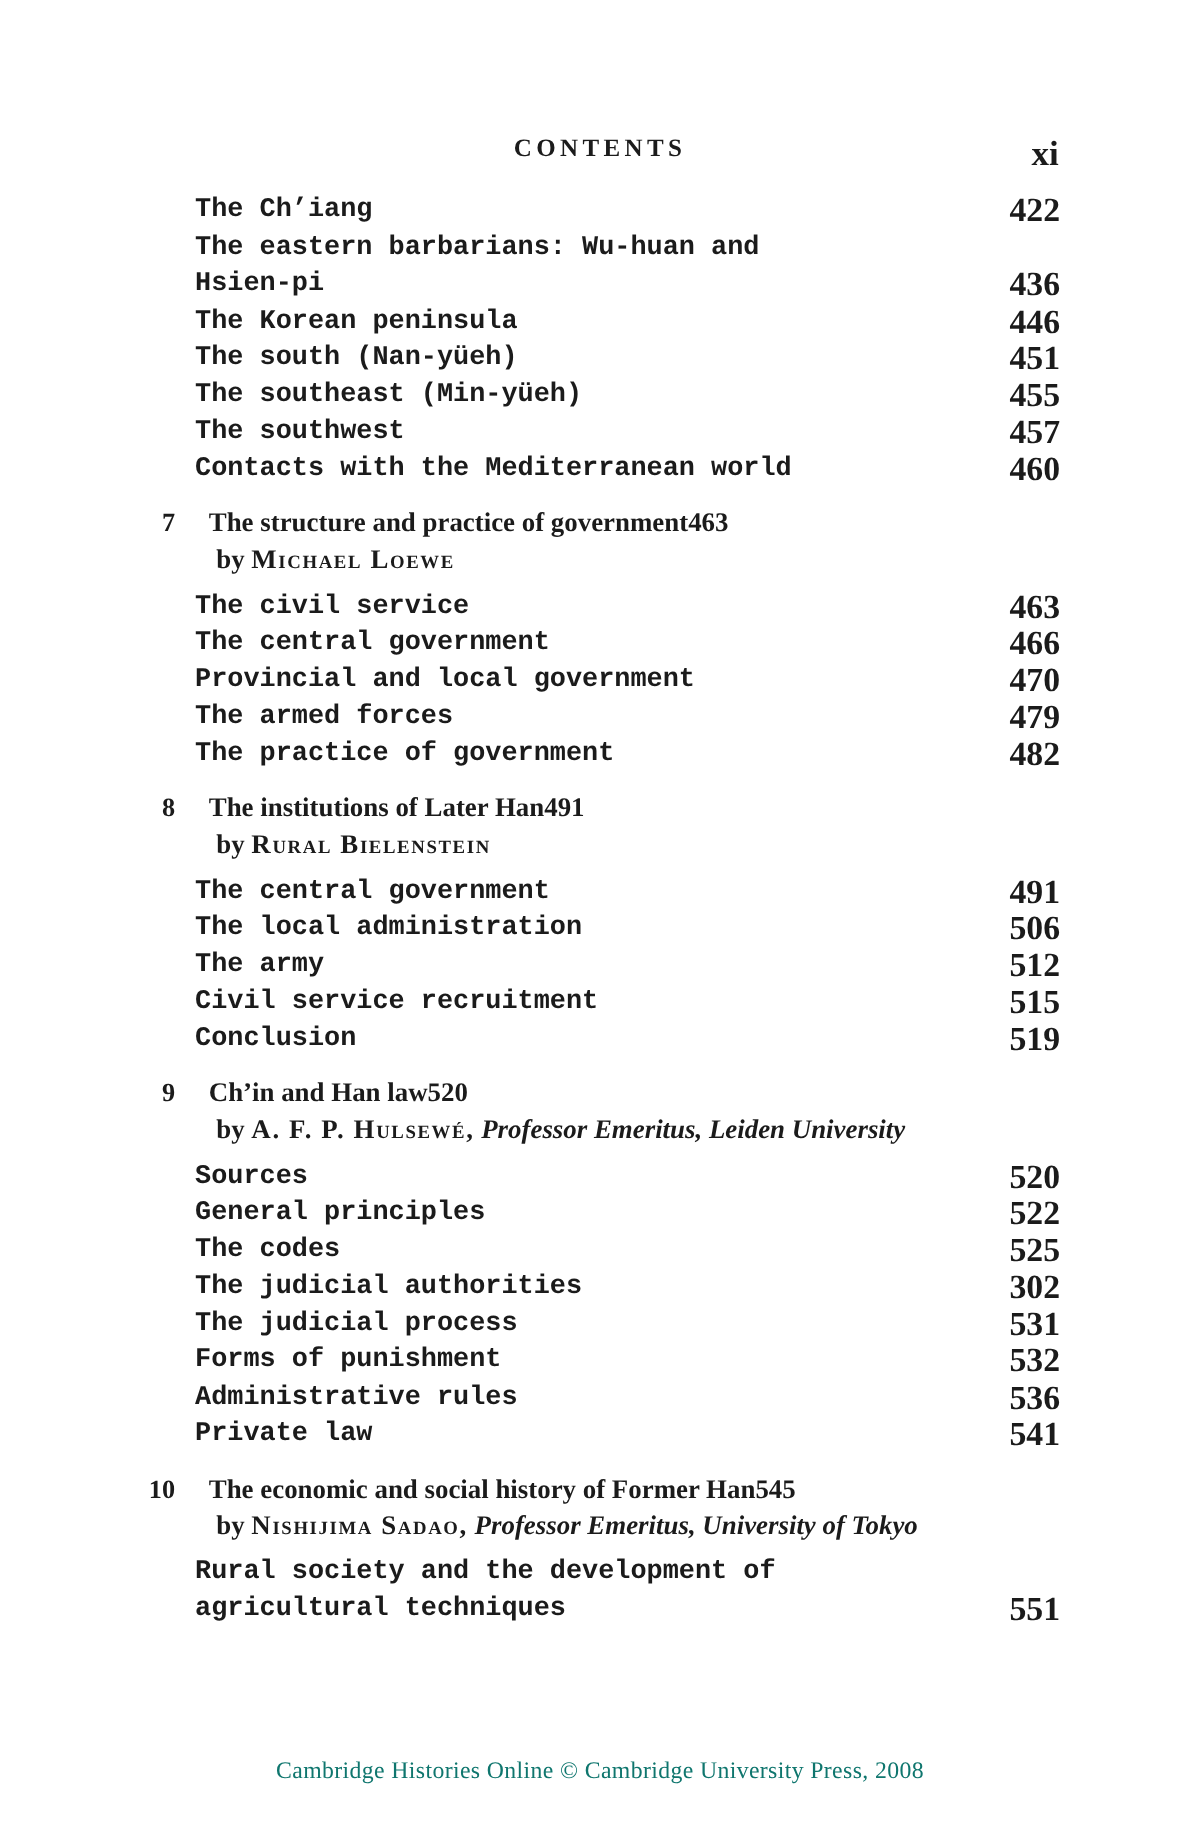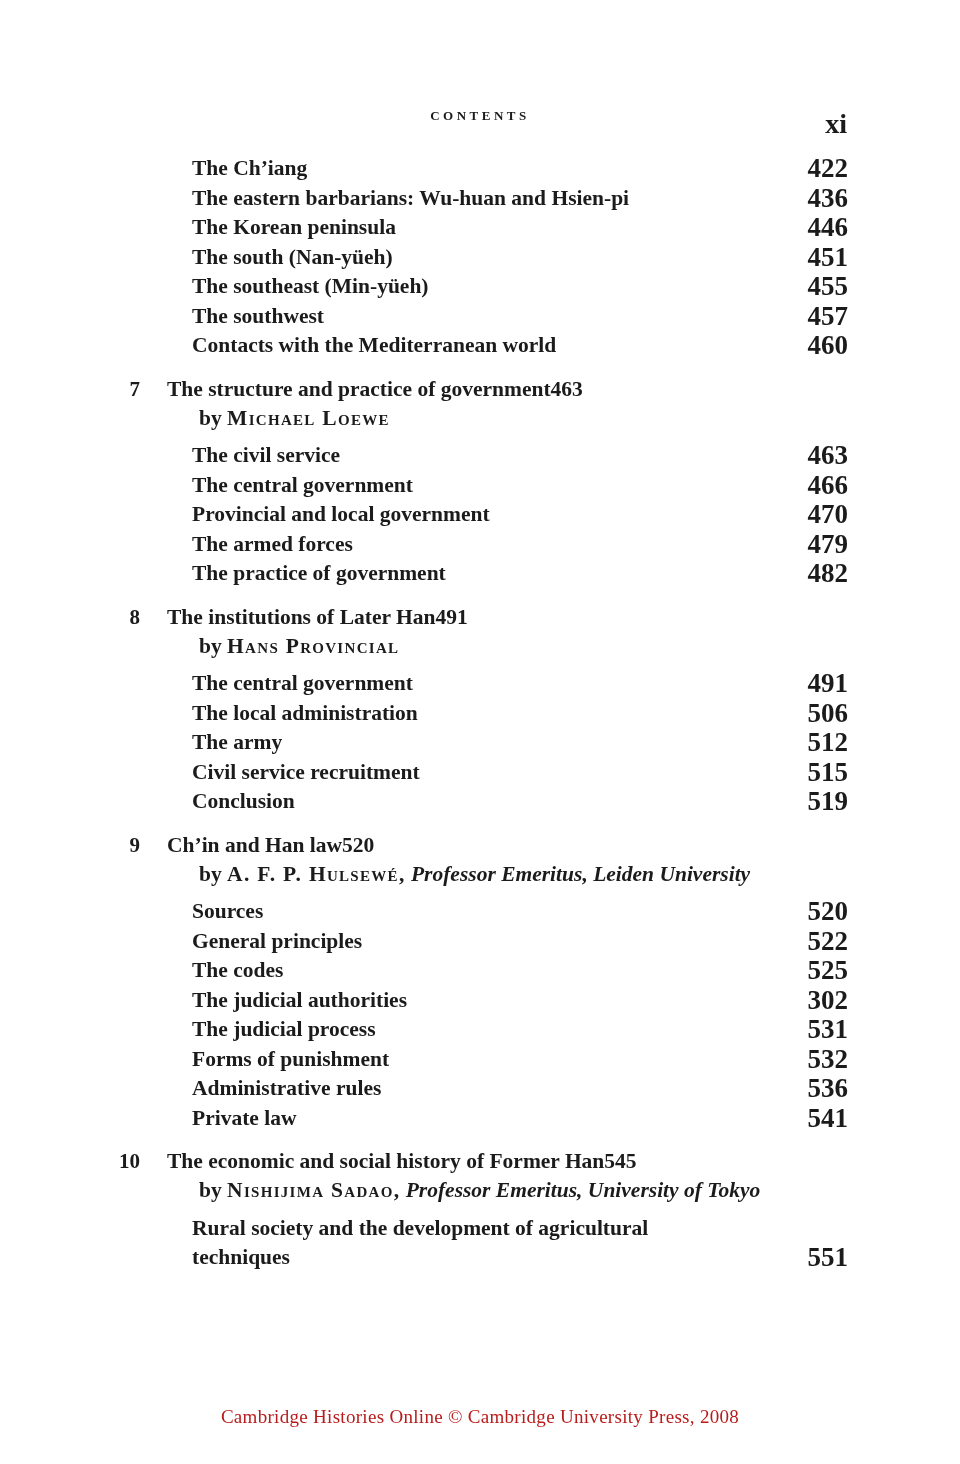--- a/index.html
+++ b/index.html
@@ -10,21 +10,21 @@
     background:#ffffff;
     font-family:"Liberation Serif", serif;
     color:#1b1b1b;
     font-weight:bold;
     overflow:hidden;
   }
   
   .runhead{position:absolute;top:108px;left:0;right:0;height:24px;}
   .runhead .rh-title{
     text-align:center;
-    font-size:13px;
+    font-size:20px;
     letter-spacing:3.5px;
     font-weight:bold;
   }
   .runhead .rh-folio{
     position:absolute;
     top:0;
     right:113px;
     font-size:28px;
   }
   
@@ -40,57 +40,58 @@
     align-items:flex-end;
     line-height:29.5px;
   }
   .row .pg{
     margin-left:auto;
     padding-left:12px;
     font-size:27px;
     white-space:nowrap;
   }
   .sub .t{
-    margin-left:82px;   
+    margin-left:46px;   
     max-width:540px;
+    font-family:Liberation Mono, monospace;
   }
   .chapter{margin-top:13px;}
   .ch-head{display:flex;align-items:flex-end;line-height:30px;}
   .ch-num{
     width:30px;
     text-align:right;
     font-size:21px;
   }
   .ch-title{
     margin-left:27px;   
     max-width:600px;
   }
   .ch-by{
-    margin-left:89px;
+    margin-left:63px;
     line-height:29.5px;
     max-width:618px;
   }
   .sc{
     font-variant:small-caps;
     letter-spacing:1.3px;
   }
   .it{
     font-style:italic;
   }
   .ch-entries{margin-top:8px;}
   
   .footer{
     position:absolute;
     top:1406px;
     left:0;
     right:0;
     text-align:center;
     font-weight:normal;
     font-size:19px;
-    color:#b91c1c;
+    color:#0f766e;
     letter-spacing:0.3px;
   }
 </style>
 </head>
 <body>
 
 <div class="page">
 
   <div class="runhead">
     <div class="rh-title">CONTENTS</div>
@@ -164,21 +165,21 @@
     </div>
 
     <div class="chapter">
       <div class="ch-head">
         <span class="ch-num">8</span>
         <span class="ch-title">The institutions of Later Han</span>
         <span class="pg">491</span>
       </div>
       <div class="ch-by">
         <span>by</span>
-        <span class="sc">Hans Provincial</span>
+        <span class="sc">Rural Bielenstein</span>
         <span class="it"></span>
       </div>
       <div class="ch-entries">
         <div class="row sub">
           <span class="t">The central government</span>
           <span class="pg">491</span>
         </div>
         <div class="row sub">
           <span class="t">The local administration</span>
           <span class="pg">506</span>

